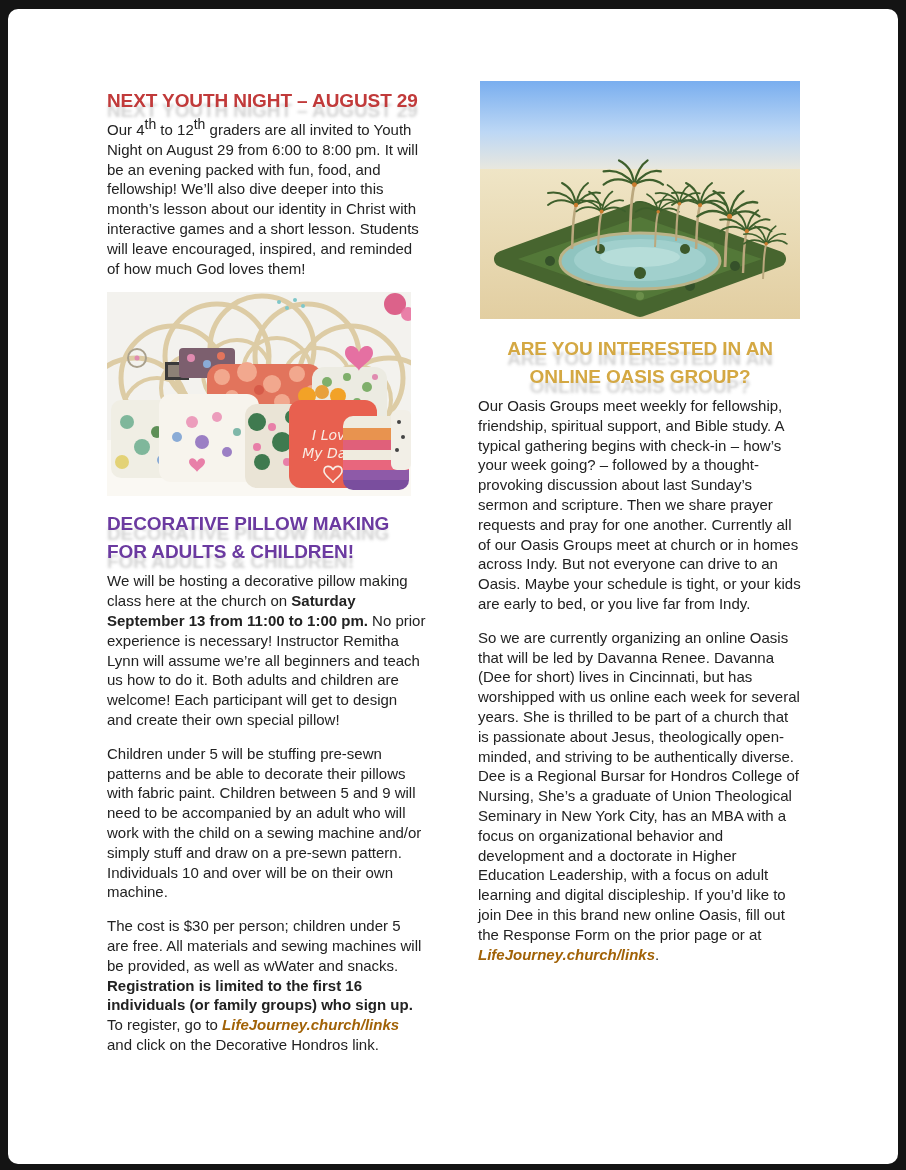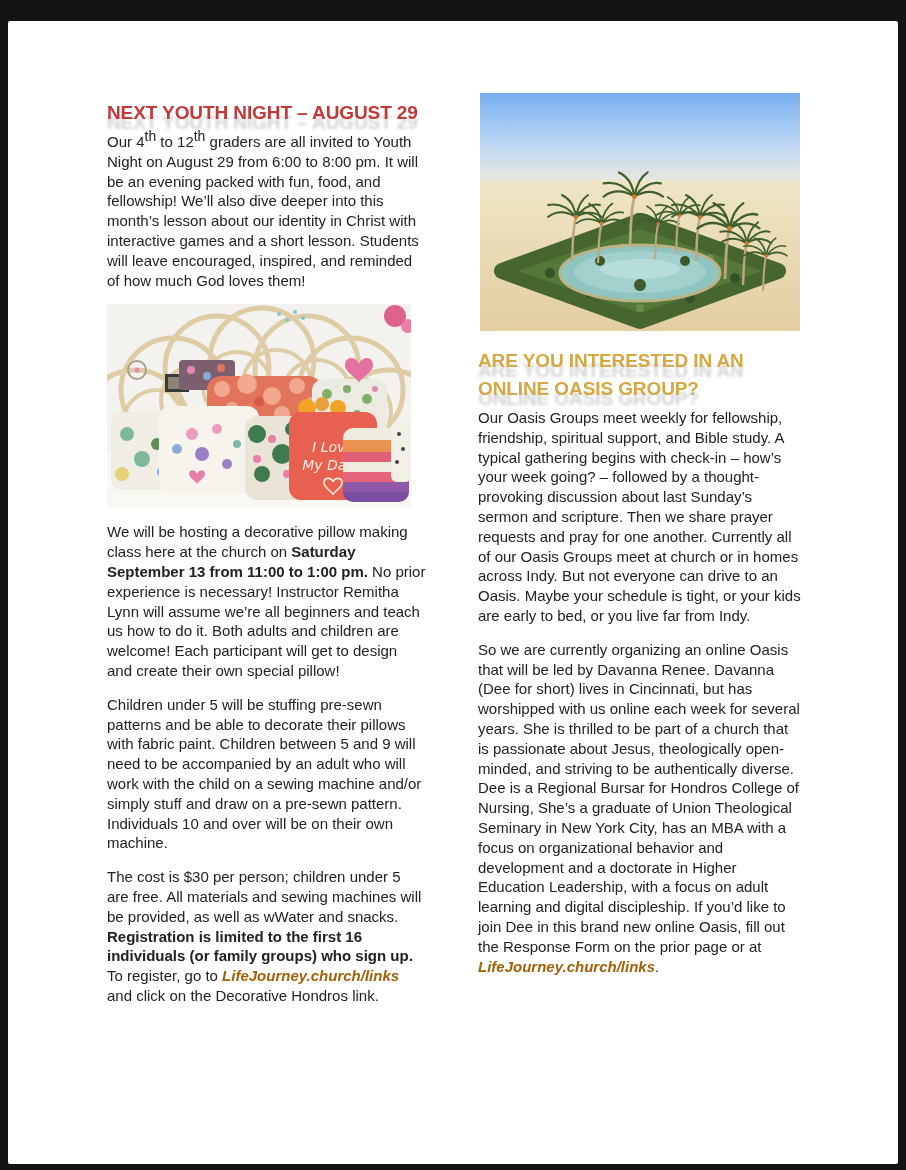--- a/index.html
+++ b/index.html
@@ -4,33 +4,33 @@
 <style>
   html,body{margin:0;padding:0;}
   body{
     width:906px;height:1170px;position:relative;
     background:#141414;
     font-family:"Liberation Sans", sans-serif;
     overflow:hidden;
   }
   .page{
     position:absolute;left:8px;top:9px;right:8px;bottom:6px;
-    background:#ffffff;border-radius:2px;margin-top:12px;
+    background:#ffffff;border-radius:10px;
   }
   .col{position:absolute;}
   .col-left{left:99px;top:78px;width:319px;}
   .col-right{left:470px;top:72px;width:324px;}
   .heading{
     font-weight:bold;font-size:19px;line-height:28px;
     margin:0 0 5px 0;letter-spacing:-0.1px;
     text-shadow:0 10px 3px rgba(110,110,110,0.30);
   }
   .heading.red{color:#c13a3a;}
   .heading.purple{color:#6b3aa0;}
-  .heading.gold{color:#d4a843;margin-top:16px;}
+  .heading.gold{color:#d4a843;margin-top:16px;text-align:center;}
   p.body-text{
     font-size:15px;line-height:19.8px;color:#222222;
     margin:0 0 14px 0;
   }
   sup{font-size:14px;line-height:0;vertical-align:super;}
   .b{font-weight:bold;}
   a.lnk{color:#a16207;font-weight:bold;font-style:italic;text-decoration:none;cursor:pointer;}
   .photo{display:block;}
   .photo-pillows{margin:8px 0 14px 0;}
   .photo-oasis{margin:0 0 0 2px;}
@@ -169,20 +169,21 @@
       </g>
 
       <g>
         <rect x="284" y="118" width="20" height="60" rx="6" fill="#f2efe7"></rect>
         <circle cx="292" cy="130" r="2" fill="#444444"></circle>
           <circle cx="296" cy="145" r="2" fill="#444444"></circle>
         <circle cx="290" cy="158" r="2" fill="#444444"></circle>
       </g>
     </svg>
 
+    <h2 class="heading purple">DECORATIVE PILLOW MAKING FOR ADULTS &amp; CHILDREN!</h2>
 
     <p class="body-text">
       <span>We will be hosting a decorative pillow making class here at the church on </span><span class="b">Saturday September 13 from 11:00 to 1:00 pm.</span><span>  No prior experience is necessary!  Instructor Remitha Lynn will assume we’re all beginners and teach us how to do it.  Both adults and children are welcome!  Each participant will get to design and create their own special pillow!</span>
     </p>
 
     <p class="body-text">Children under 5 will be stuffing pre-sewn patterns and be able to decorate their pillows with fabric paint.  Children between 5 and 9 will need to be accompanied by an adult who will work with the child on a sewing machine and/or simply stuff and draw on a pre-sewn pattern.  Individuals 10 and over will be on their own machine.</p>
 
     <p class="body-text">
       <span>The cost is $30 per person; children under 5 are free.  All materials and sewing machines will be provided, as well as wWater and snacks.  </span><span class="b">Registration is limited to the first 16 individuals (or family groups) who sign up.</span><span>   To register, go to </span><a class="lnk">LifeJourney.church/links</a><span> and click on the Decorative Hondros link.</span>
     </p>

